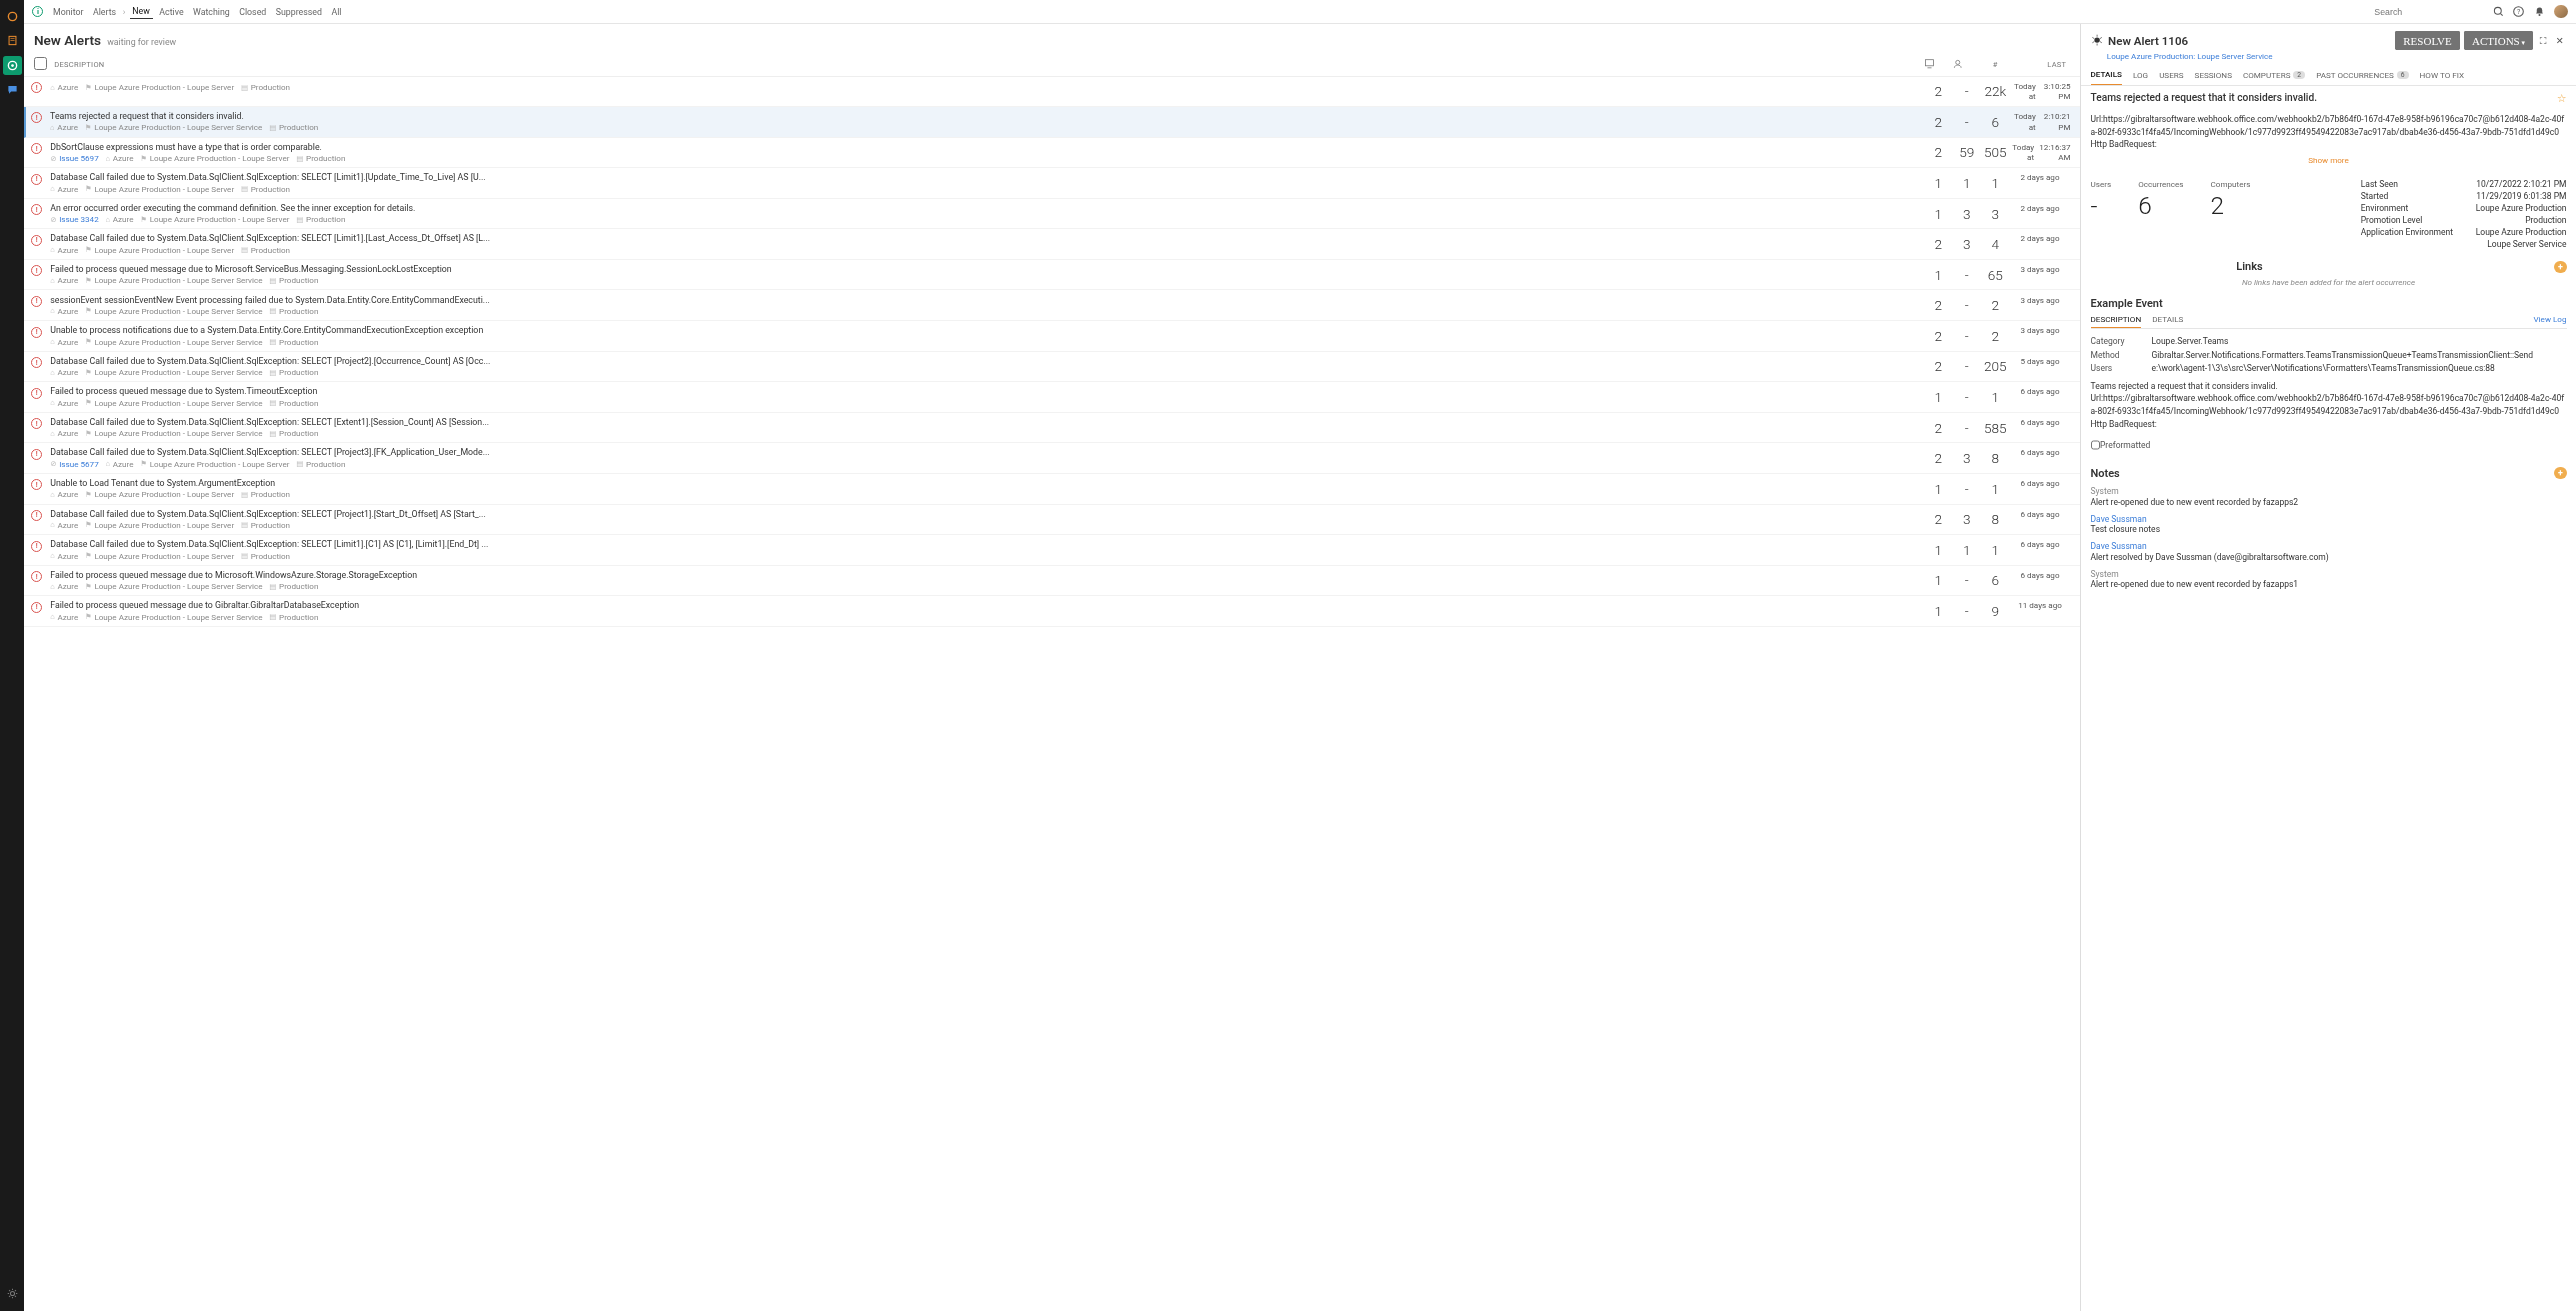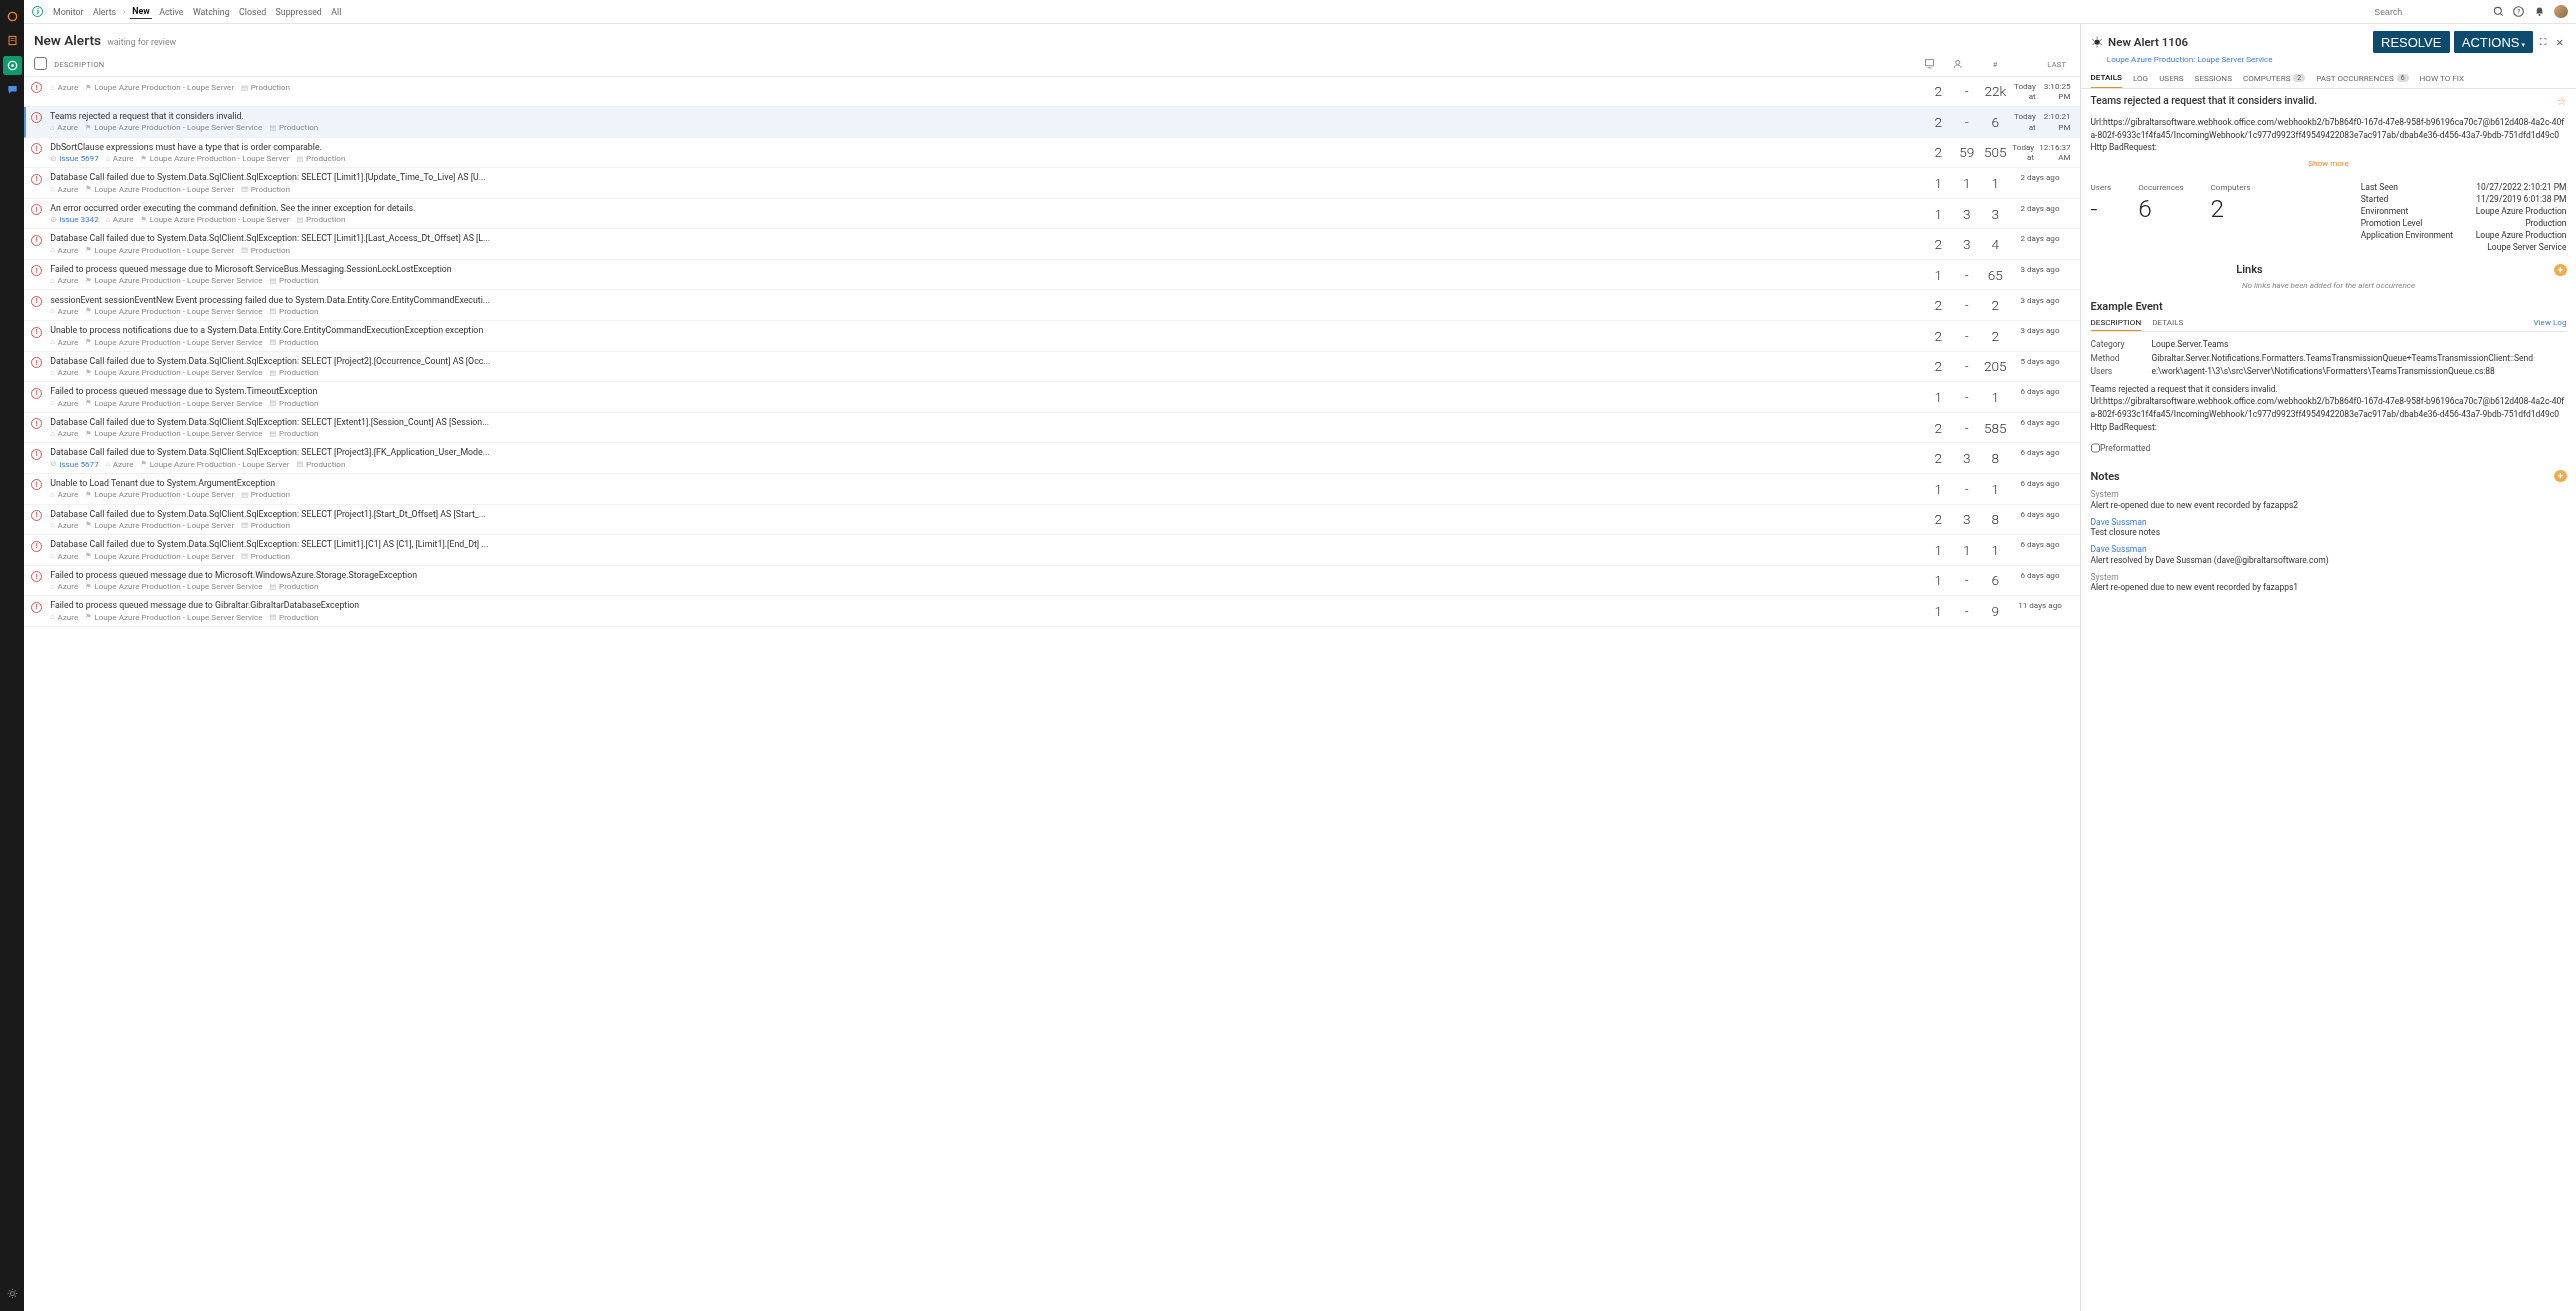--- a/index.html
+++ b/index.html
@@ -11,21 +11,21 @@
 .rail-item { width: 19px; height: 19px; display: flex; align-items: center; justify-content: center; border-radius: 2.7px; cursor: pointer; color: #888; }
 .rail-item.active { background: #0d9b6e; color: #fff; }
 .rail-bottom { margin-top: auto; margin-bottom: 8.1px; }
 
 
 .main { flex: 1; display: flex; flex-direction: column; min-width: 0; }
 
 
 .topbar { height: 24.4px; display: flex; align-items: center; padding: 0 8.1px; border-bottom: 0.7px solid #e5e5e5; gap: 4.1px; }
 .topbar .crumb { color: #666; cursor: pointer; padding: 1.4px 2.7px; }
-.topbar .crumb.active { color: #111; font-weight: 700; border-bottom: 1.4px solid #333; }
+.topbar .crumb.active { color: #111; font-weight: 400; border-bottom: 1.4px solid #333; }
 .topbar .sep { color: #aaa; }
 .topbar-right { margin-left: auto; display: flex; align-items: center; gap: 9.5px; }
 .search-input { border: none; background: transparent; color: #888; font-size: 8.8px; width: 109px; outline: none; }
 .topbar-icon { color: #777; cursor: pointer; display: flex; align-items: center; }
 .avatar { width: 13.6px; height: 13.6px; border-radius: 50%; background: linear-gradient(135deg, #d4a574, #8b6b47); }
 .monitor-icon { width:11px; height:11px; border:1.4px solid #0d9b6e; border-radius:50%; display:inline-flex; align-items:center; justify-content:center; color:#0d9b6e; font-size:7.5px; font-weight:bold; margin-right:2.7px;}
 
 
 .panes { flex:1; display: flex; min-height: 0; }
 .pane-left { flex: 1; display: flex; flex-direction: column; min-width:0; border-right: 0.7px solid #ddd; }
@@ -57,21 +57,21 @@
 .tag-icon { color:#bbb; font-size:7.5px; }
 .row-nums { display:flex; align-items:center; }
 .row-nums .n { width:28.5px; text-align:center; font-size:13.6px; color:#333; font-weight:300;}
 .row-last { width:61px; text-align:right; color:#555; font-size:8.1px; display:flex; justify-content:center; line-height:1.3;}
 
 
 .detail-head { padding: 6.8px 9.5px 2.7px; }
 .detail-title-row { display:flex; align-items:center; gap:5.4px; }
 .detail-title-row h2 { font-size:11.5px; font-weight:600; }
 .detail-actions { margin-left:auto; display:flex; gap:4.1px; align-items:center;}
-.btn { background:#0c4a6e; color:#fff; border:none; padding:3.4px 8.1px; font-size:13px; cursor:pointer; border-radius:1.4px; }
+.btn { background:#737373; color:#fff; border:none; padding:3.4px 8.1px; font-size:11px; cursor:pointer; border-radius:1.4px;font-family:Liberation Serif, serif; }
 .btn.drop::after { content:" ▾"; font-size:6.8px;}
 .icon-btn { color:#555; cursor:pointer; padding:1.4px 2.7px; font-size:9.5px;}
 .detail-sub { color:#3b7dd8; font-size:8.1px; cursor:pointer; margin-left:16.3px; margin-top:1.4px; display:inline-block;}
 
 .tabs { display:flex; gap:11px; padding: 5.4px 9.5px 0; border-bottom:0.7px solid #e5e5e5; font-size:8.1px; color:#666; }
 .tab { padding-bottom:4.1px; cursor:pointer; display:flex; align-items:center; gap:2.7px;}
 .tab.active { color:#111; border-bottom:1.4px solid #e88b2e; font-weight:500;}
 .badge { background:#ddd; color:#555; border-radius:5.4px; padding:0 4.1px; font-size:6.8px; }
 
 .detail-body { padding: 6.8px 9.5px; font-size:8.8px; }

